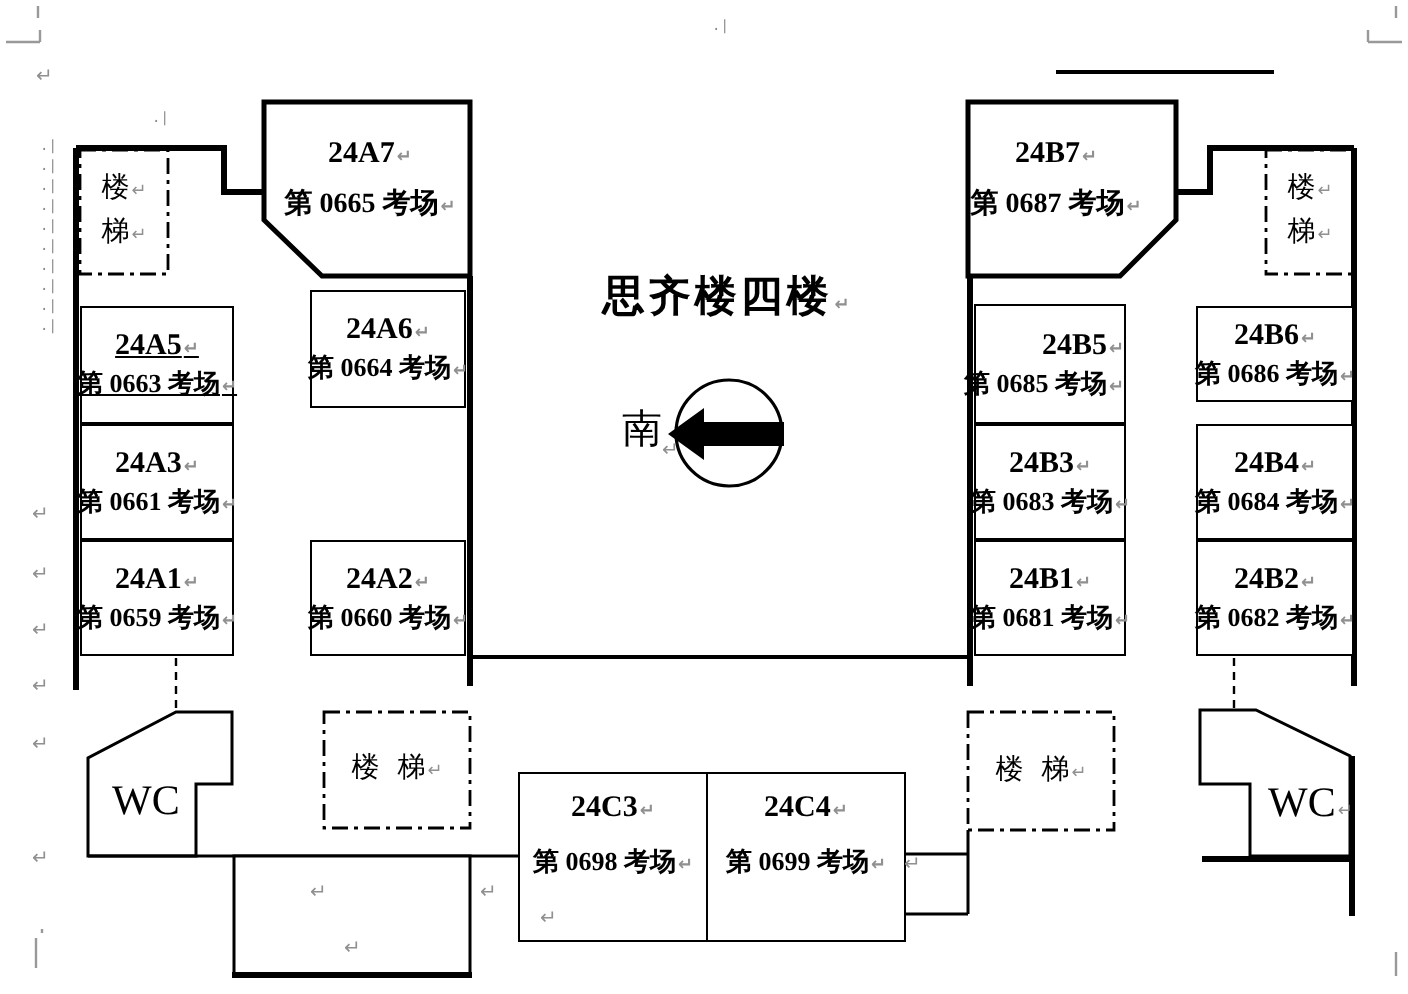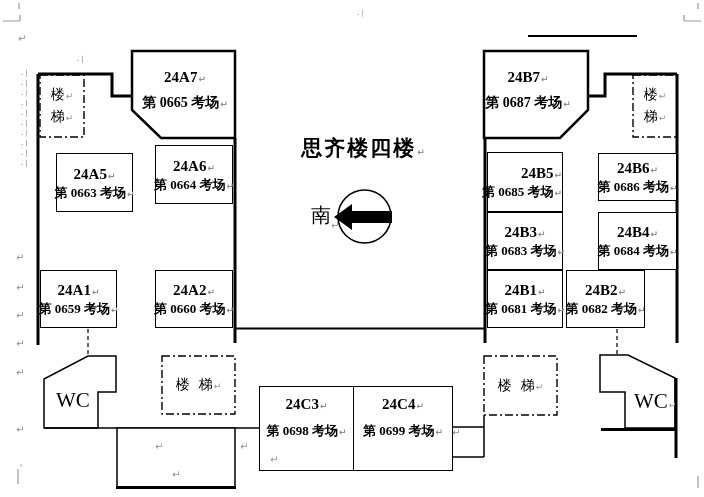--- a/index.html
+++ b/index.html
@@ -86,23 +86,27 @@
 
   <div class="freebox" style="left:137px;top:58px;width:96px;height:64px;">
     <div class="code"><span>24A7</span><span class="pk">↵</span></div>
     <div class="venue"><span>第 0665 考场</span><span class="pk">↵</span></div>
   </div>
   <div class="freebox" style="left:480px;top:58px;width:96px;height:64px;">
     <div class="code"><span>24B7</span><span class="pk">↵</span></div>
     <div class="venue"><span>第 0687 考场</span><span class="pk">↵</span></div>
   </div>
 
-  <div class="room" style="left:56px;top:153px;width:77px;height:59px;">
+  <div class="room" style="left:40px;top:153px;width:77px;height:59px;text-decoration:underline;">
     <div class="code"><span>24A5</span><span class="pk">↵</span></div>
     <div class="venue"><span>第 0663 考场</span><span class="pk">↵</span></div>
+  </div>
+  <div class="room" style="left:40px;top:212px;width:77px;height:58px;">
+    <div class="code"><span>24A3</span><span class="pk">↵</span></div>
+    <div class="venue"><span>第 0661 考场</span><span class="pk">↵</span></div>
   </div>
   <div class="room" style="left:40px;top:270px;width:77px;height:58px;">
     <div class="code"><span>24A1</span><span class="pk">↵</span></div>
     <div class="venue"><span>第 0659 考场</span><span class="pk">↵</span></div>
   </div>
   <div class="room" style="left:155px;top:145px;width:78px;height:59px;">
     <div class="code"><span>24A6</span><span class="pk">↵</span></div>
     <div class="venue"><span>第 0664 考场</span><span class="pk">↵</span></div>
   </div>
   <div class="room" style="left:155px;top:270px;width:78px;height:58px;">
@@ -123,21 +127,21 @@
     <div class="venue"><span>第 0681 考场</span><span class="pk">↵</span></div>
   </div>
   <div class="room" style="left:598px;top:153px;width:79px;height:48px;">
     <div class="code"><span>24B6</span><span class="pk">↵</span></div>
     <div class="venue"><span>第 0686 考场</span><span class="pk">↵</span></div>
   </div>
   <div class="room" style="left:598px;top:212px;width:79px;height:58px;">
     <div class="code"><span>24B4</span><span class="pk">↵</span></div>
     <div class="venue"><span>第 0684 考场</span><span class="pk">↵</span></div>
   </div>
-  <div class="room" style="left:566px;top:270px;width:79px;height:58px;">
+  <div class="room" style="left:598px;top:270px;width:79px;height:58px;">
     <div class="code"><span>24B2</span><span class="pk">↵</span></div>
     <div class="venue"><span>第 0682 考场</span><span class="pk">↵</span></div>
   </div>
 
   <div class="room cbox" style="left:259px;top:386px;width:95px;height:85px;">
     <div class="code"><span>24C3</span><span class="pk">↵</span></div>
     <div class="venue"><span>第 0698 考场</span><span class="pk">↵</span></div>
   </div>
   <div class="room cbox" style="left:353px;top:386px;width:100px;height:85px;">
     <div class="code"><span>24C4</span><span class="pk">↵</span></div>

